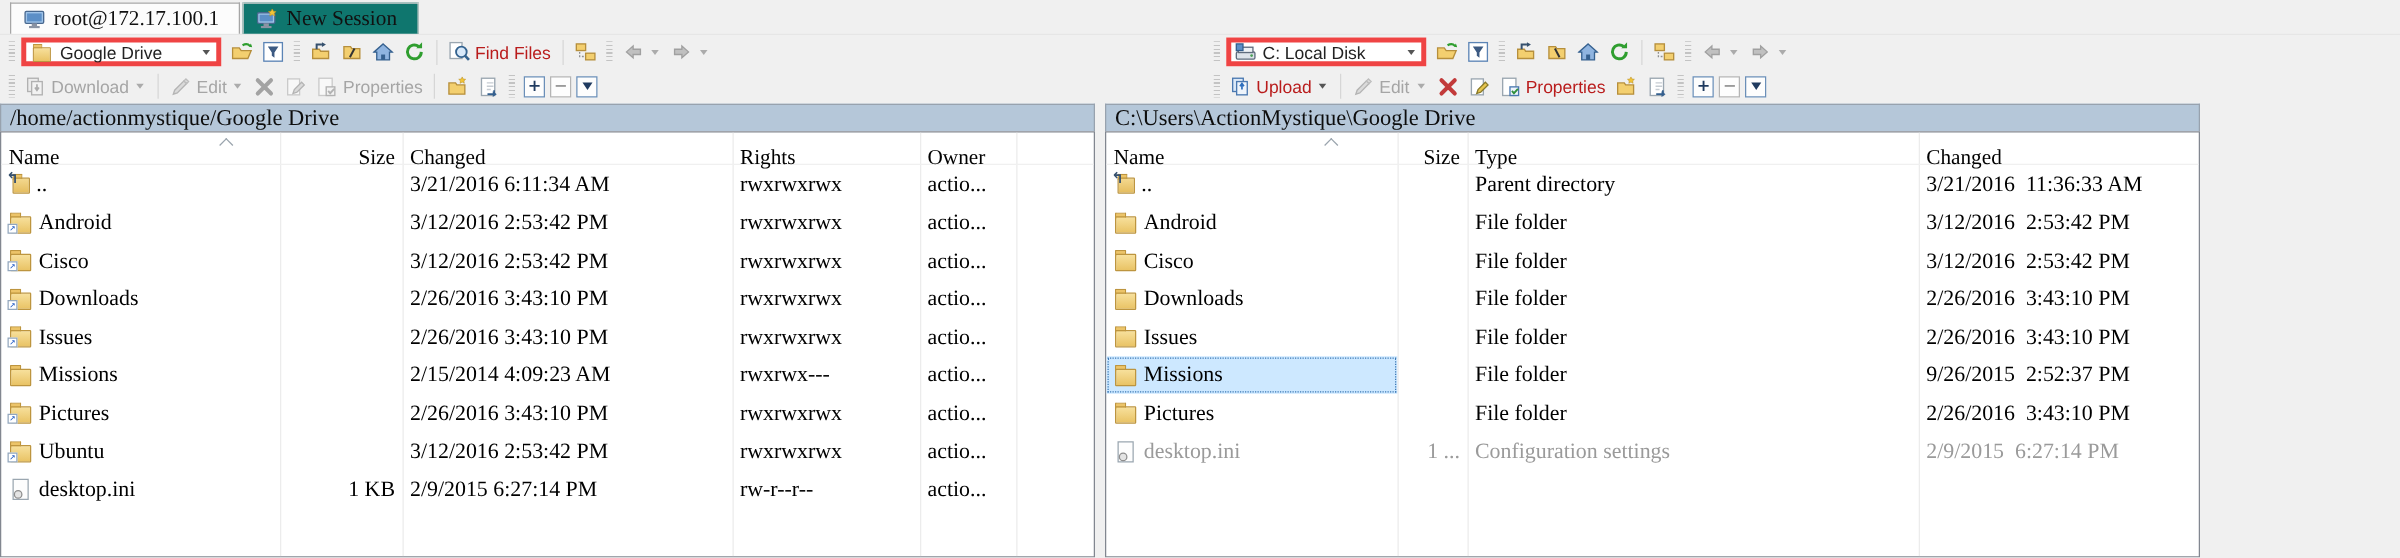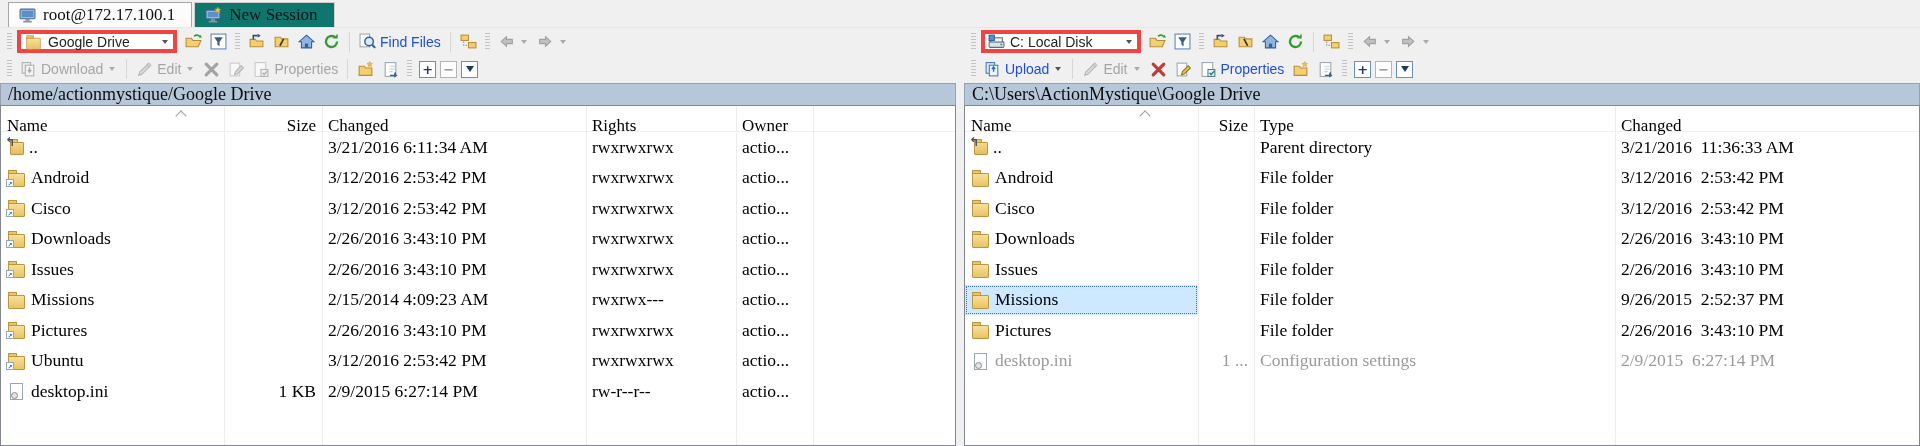--- a/index.html
+++ b/index.html
@@ -24,41 +24,41 @@
   .toolrow1 { height:28px; border-top:1px solid #e6e6e6; }
   .toolrow2 { height:28px; }
   .tside { display:flex; align-items:center; gap:2px; padding-left:4px; }
   .tside.left { width:964px; }
   .tside.right { flex:1; }
   .grip { width:5px; height:18px; margin:0 3px;
           background:repeating-linear-gradient(180deg,#c3c3c3 0 1px, transparent 1px 3px); }
   .sep { width:1px; height:20px; background:#d6d6d6; margin:0 4px; }
   .tb { display:flex; align-items:center; gap:4px; height:24px; padding:0 3px;
         background:transparent; border:none; font-family:"Liberation Sans",sans-serif; }
-  .tlabel { font-size:14px; color:#1d4ed8; }
+  .tlabel { font-size:14px; color:#b91c1c; }
   .tlabel.dis { color:#a5a5a5; }
   .ti { width:17px; height:17px; display:inline-flex; }
   .ti svg { width:100%; height:100%; }
   .disico { filter:grayscale(1) opacity(.5); }
   .dda { width:0; height:0; border-left:3.5px solid transparent; border-right:3.5px solid transparent;
          border-top:4px solid #555; margin:0 2px; }
   .dda.dis { border-top-color:#ababab; }
   .combo { display:flex; align-items:center; gap:5px; width:160px; height:23px;
            background:#fff; border:4px solid #ef4444; padding:0 3px; margin-right:3px; }
   .combo .clabel { font-size:14px; color:#222; flex:1; white-space:nowrap; overflow:hidden; }
   .selbox { width:17px; height:17px; border:1px solid #6b8fb8; background:#fdfdfd;
             display:inline-flex; align-items:center; justify-content:center;
             font:bold 13px "DejaVu Sans", sans-serif; color:#1f3a5f; margin-left:2px; }
   .selbox.minus { border-color:#b5b5b5; color:#9a9a9a; }
   .selbox .invtri { width:0; height:0; border-left:4.5px solid transparent;
                     border-right:4.5px solid transparent; border-top:6px solid #1f3a5f; }
 
   
   .panels { display:flex; height:363px; }
-  .panel { width:956px; display:flex; flex-direction:column; }
+  .panel { width:876px; display:flex; flex-direction:column; }
   .panel.right { margin-left:8px; }
   .pathbar { height:22px; background:var(--pathbar); border:1px solid #98a2ae; border-bottom:none;
              display:flex; align-items:center; padding:0 7px;
              font-family:"Liberation Serif", serif; font-size:18px; color:#0d0d0d; }
   .filelist { flex:1; background:#fff; border:1px solid #828790; position:relative; overflow:hidden; }
   .vline { position:absolute; top:0; bottom:0; width:1px; background:#ececec; }
   .hdr, .frow { display:grid; align-items:center; }
   .panel.left .hdr, .panel.left .frow { grid-template-columns:223px 98px 264px 150px 77px auto; }
   .panel.right .hdr, .panel.right .frow { grid-template-columns:233px 56px 361px auto; }
   .hdr { height:26px; font-family:"Liberation Serif", serif; font-size:17px; color:#000;

